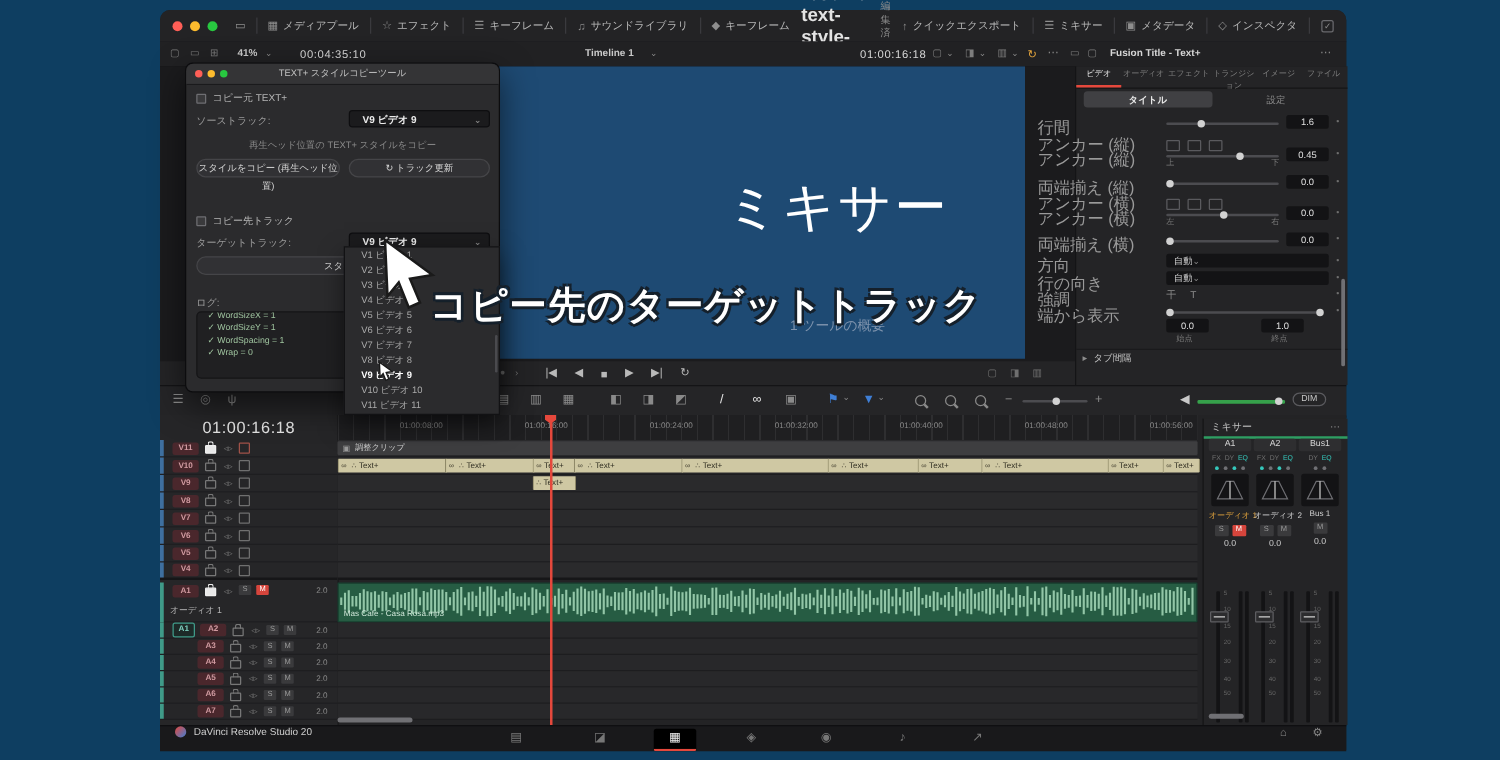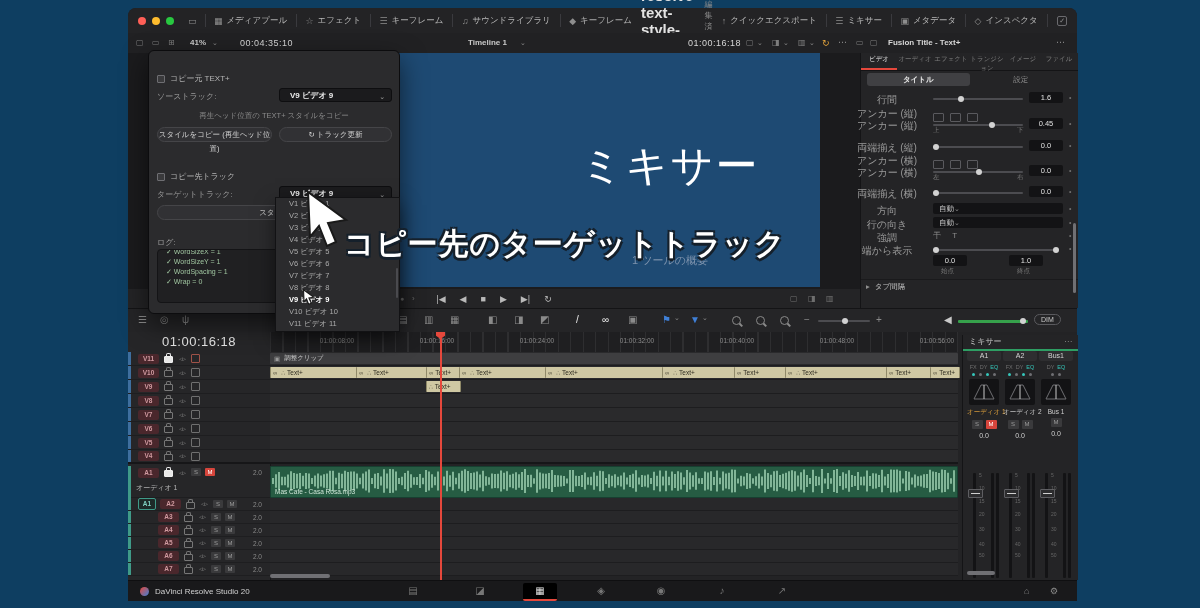--- a/index.html
+++ b/index.html
@@ -22,21 +22,21 @@
   
   .viewer{position:absolute;left:0;top:45px;width:732px;height:255px;background:#1b1b1d;overflow:hidden}
   .video{position:absolute;left:252px;top:0;width:440px;height:234px;background:#1e4a73}
   .vtitle{position:absolute;left:140px;top:85px;width:300px;text-align:center;color:#fff;font-size:42px;letter-spacing:2px;font-weight:400}
   .vcap{position:absolute;left:120px;top:200px;width:340px;text-align:center;color:#7e93ad;font-size:11px}
   .transport{position:absolute;left:0;top:236px;width:732px;height:19px;background:#242426;display:flex;align-items:center;justify-content:center;gap:14px;color:#b9b9b9;font-size:9px}
   
   .insp{position:absolute;left:732px;top:45px;width:217px;height:255px;background:#242426;border-left:1px solid #141416}
   .itab{width:36px;text-align:center;font-size:6.5px;color:#7d7d7d;padding-top:2px}
   .irow{position:absolute;left:0;width:217px;height:12px}
-  .ilab{position:absolute;right:151px;width:80px;text-align:center;font-size:10px;color:#9a9a9a;top:1px}
+  .ilab{position:absolute;right:168px;width:80px;text-align:left;font-size:13px;color:#9a9a9a;top:1px}
   .slider{position:absolute;left:72px;width:90px;top:6px;height:2px;background:#4c4c50;border-radius:1px}
   .knob{position:absolute;top:-2px;width:6px;height:6px;border-radius:50%;background:#d2d2d2}
   .vbox{position:absolute;left:168px;width:34px;height:11px;background:#131315;border-radius:2px;color:#e0e0e0;font-size:7.5px;text-align:center;line-height:11px}
   .rst{position:absolute;left:208px;top:2px;color:#6f6f6f;font-size:7px}
   .ibox{display:inline-block;width:9px;height:7px;border:1px solid #5a5a5e;border-radius:1px;margin-right:6px}
   .idd{position:absolute;left:72px;width:130px;height:11px;background:#131315;border-radius:2px;color:#cfcfcf;font-size:7.5px;line-height:11px;padding-left:6px;box-sizing:border-box}
   .isub{position:absolute;font-size:6.5px;color:#787878}
   .isec{position:absolute;left:0;width:217px;height:14px;border-top:1px solid #1a1a1c;font-size:7.5px;color:#c2c2c2;line-height:14px}
   
   .toolbar{position:absolute;left:0;top:300px;width:949px;height:24px;background:#252527;border-top:1px solid #141416;border-bottom:1px solid #141416}
@@ -90,21 +90,21 @@
   .msmb{width:11px;height:9px;background:#3a3a3c;color:#9a9a9a;font-size:6px;text-align:center;line-height:9px;border-radius:1px}
   .msmb.red{background:#d6453c;color:#fff}
   .mval{font-size:7px;color:#cfcfcf;text-align:center;margin-top:3px}
   .fader{position:absolute;left:6px;top:0;width:3px;height:105px;background:#131315;border-radius:1px}
   .fhandle{position:absolute;left:-5px;width:13px;height:7px;background:#2c2c2e;border:1px solid #5e5e62;border-radius:1px}
   .fhandle::after{content:"";position:absolute;left:2px;right:2px;top:3px;height:1px;background:#cfcfcf}
   .fscale{position:absolute;left:12px;top:0;font-size:5px;color:#666;line-height:1}
   .fscale span{display:block}
   .meter{position:absolute;width:3px;top:0;height:105px;background:#131315;border-radius:1px}
   
-  .bottombar{position:absolute;left:0;top:572px;width:949px;height:20px;background:#19191b;border-top:1px solid #0f0f11;display:flex;align-items:center}
+  .bottombar{position:absolute;left:0;top:572px;width:949px;height:20px;background:#19191b;border-top:1px solid #0f0f11;display:flex;}
   .page{position:absolute;top:2px;width:34px;height:16px;text-align:center;font-size:10px;color:#777;line-height:16px;border-radius:2px}
   .page.active{background:#000;color:#e8e8e8;border-bottom:2px solid #e5483c}
   
   .dialog{position:absolute;left:20px;top:42px;width:250px;height:262px;background:#2b2b2d;border:1px solid #0c0c0e;border-radius:6px;box-shadow:0 10px 26px rgba(0,0,0,.55);z-index:30}
   .dtitle{position:absolute;left:0;top:0;width:100%;height:16px;background:#343436;border-radius:6px 6px 0 0;border-bottom:1px solid #1a1a1c}
   .dtl{position:absolute;top:5px;width:6px;height:6px;border-radius:50%}
   .dttl{width:100%;text-align:center;font-size:7.5px;color:#c2c2c2;line-height:16px}
   .dsec{position:absolute;display:flex;align-items:center;gap:5px;font-size:8px;color:#b5b5b5}
   .dsq{width:6px;height:6px;background:#3a3a3c;border:1px solid #6e6e72;border-radius:1px}
   .dlabel{position:absolute;font-size:8px;color:#9a9a9a}
@@ -738,20 +738,26 @@
     <span class="page active" style="left:395px"><span>▦</span></span>
     <span class="page" style="left:456px"><span>◈</span></span>
     <span class="page" style="left:516px"><span>◉</span></span>
     <span class="page" style="left:577px"><span>♪</span></span>
     <span class="page" style="left:637px"><span>↗</span></span>
     <span style="position:absolute;left:896px;font-size:9px;color:#8a8a8a">⌂</span>
     <span style="position:absolute;left:922px;font-size:9px;color:#8a8a8a">⚙</span>
   </div>
 
   <div class="dialog">
+    <div class="dtitle">
+      <span class="dtl" style="left:7px;background:#ff5f57"></span>
+      <span class="dtl" style="left:17px;background:#febc2e"></span>
+      <span class="dtl" style="left:27px;background:#28c840"></span>
+      <div class="dttl">TEXT+ スタイルコピーツール</div>
+    </div>
     <div class="dsec" style="left:8px;top:22px">
       <span class="dsq"></span>
       <span>コピー元 TEXT+</span>
       </div>
     <span class="dlabel" style="left:8px;top:40px">ソーストラック:</span>
     <div class="ddd" style="top:37px">
       <span>V9 ビデオ 9</span>
       <span class="chev">⌄</span></div>
     <div class="dhint" style="top:60px">再生ヘッド位置の TEXT+ スタイルをコピー</div>
     <div class="dbtn" style="left:8px;top:76px;width:115px">スタイルをコピー (再生ヘッド位置)</div>

